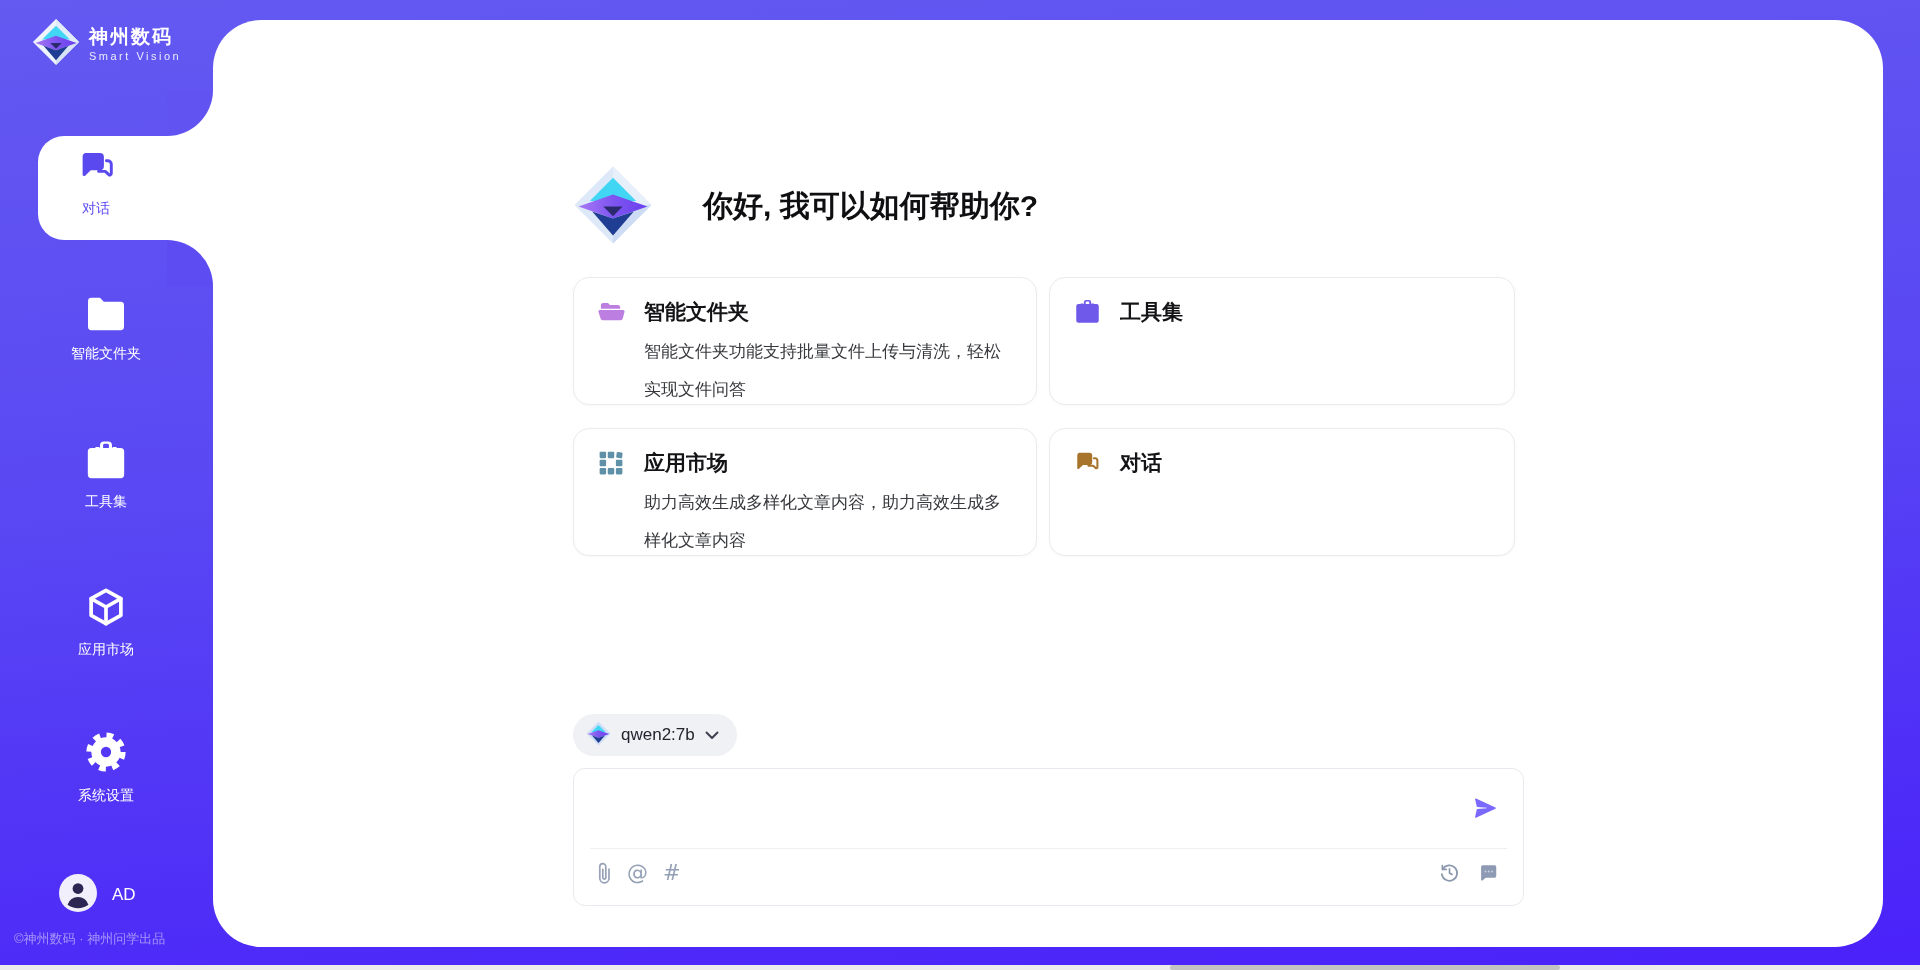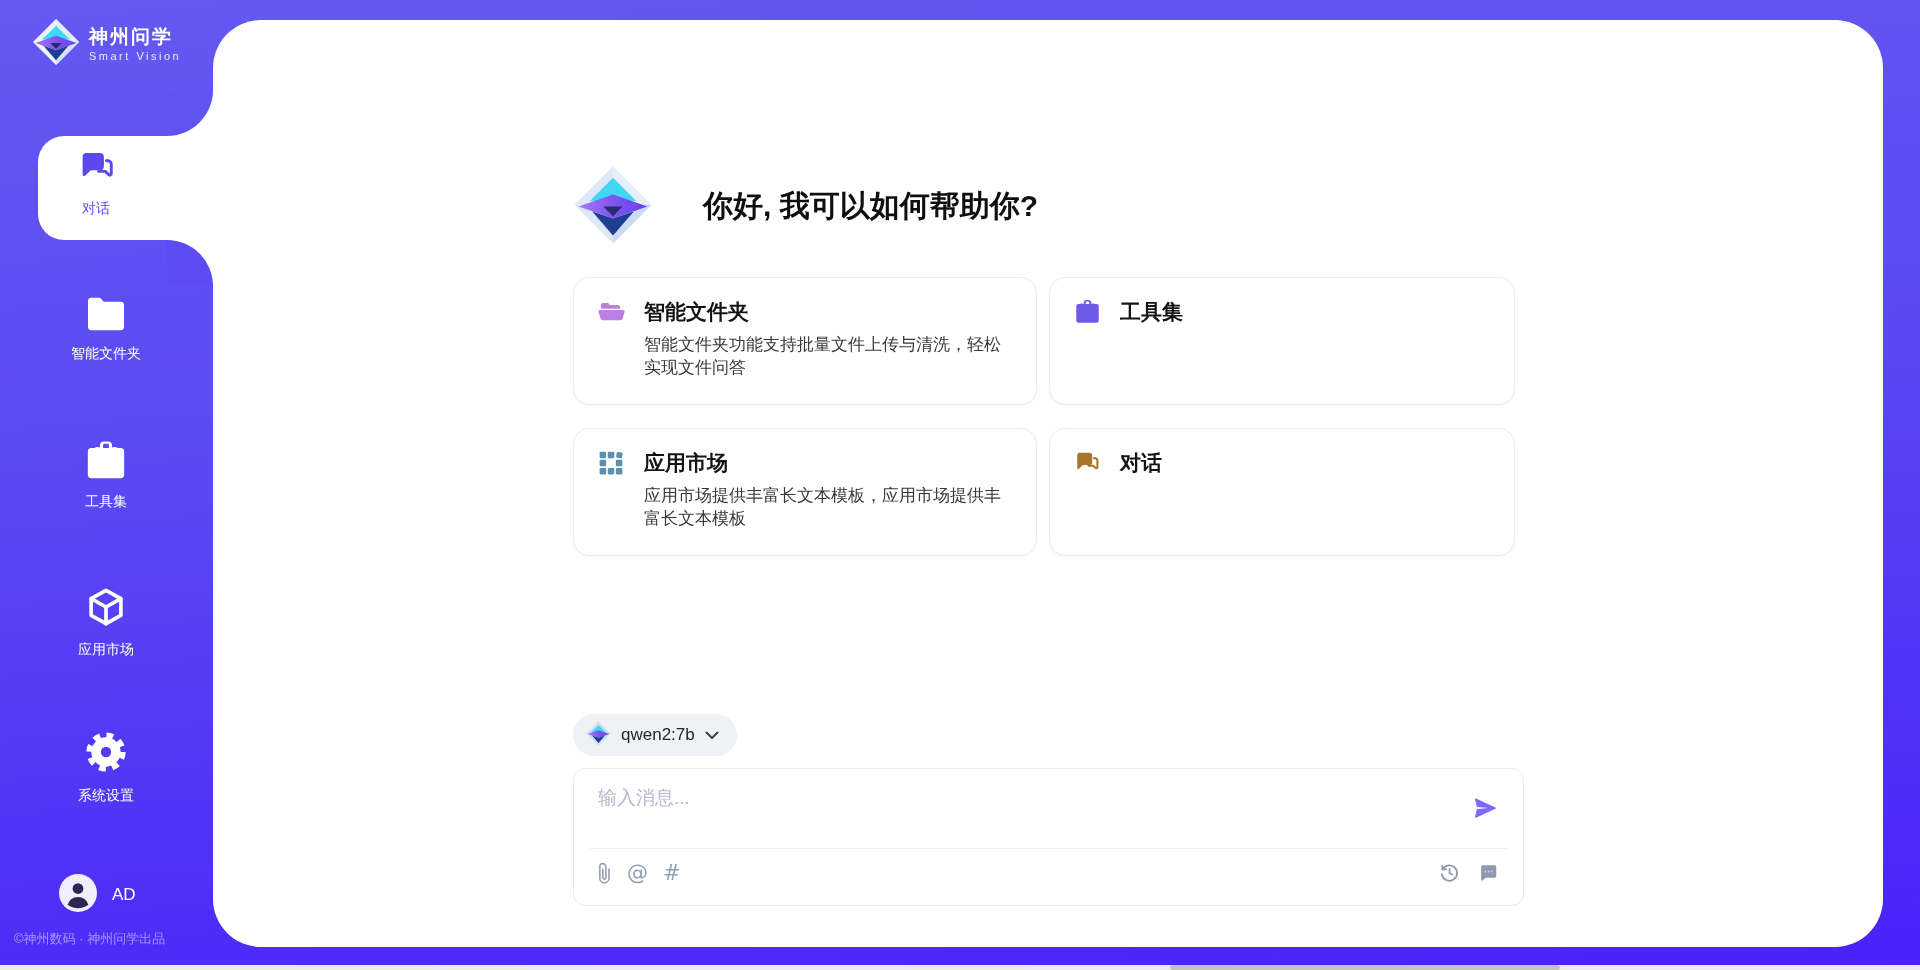--- a/index.html
+++ b/index.html
@@ -63,21 +63,21 @@
     position:absolute;background:#ffffff;border:1px solid #e9ebef;border-radius:16px;
     box-shadow:0 1px 3px rgba(20,20,40,0.03);cursor:pointer;box-sizing:border-box;
   }
   .card-1{left:573px;top:277px;width:464px;height:128px;}
   .card-2{left:1049px;top:277px;width:466px;height:128px;}
   .card-3{left:573px;top:428px;width:464px;height:128px;}
   .card-4{left:1049px;top:428px;width:466px;height:128px;}
   .card-icon{position:absolute;left:24px;top:21px;}
   .card-title{position:absolute;left:70px;top:20px;font-size:21px;font-weight:700;color:#141417;}
   .card-desc{
-    position:absolute;left:70px;top:55px;right:26px;font-size:17px;color:#37383d;line-height:23px;
+    position:absolute;left:70px;top:55px;right:26px;font-size:17px;color:#37383d;line-height:38px;
   }
 
   
   .model-pill{
     position:absolute;left:573px;top:714px;height:42px;padding:0 18px 0 13px;
     background:#f0f1f5;border-radius:21px;display:inline-flex;align-items:center;gap:10px;
     cursor:pointer;
   }
   .model-name{font-size:17px;color:#22252e;}
 
@@ -129,21 +129,21 @@
           <polygon points="50,2 98,50 50,98 2,50" fill="#eef3fc"></polygon>
           <polygon points="50,2 98,50 50,50" fill="#e3ecfa"></polygon>
           <polygon points="50,50 98,50 50,98" fill="#d6e2f6"></polygon>
           <polygon points="50,16 79,45 21,45" fill="#41d7f4"></polygon>
           <polygon points="7,52 50,37 93,52 50,67" fill="url(#dg)"></polygon>
           <polygon points="38,52 62,52 50,64" fill="#2b2a6e"></polygon>
           <polygon points="50,67 76,58 50,88 24,58" fill="#1f3d92"></polygon>
         </svg>
       </span>
       <span>
-        <div class="brand-name">神州问学</div>
+        <div class="brand-name">神州数码</div>
         <div class="brand-sub">Smart Vision</div>
       </span>
     </div>
 
     <div class="nav-item" style="top:296px">
       <span>
         <svg width="42" height="36" viewBox="0 0 24 21">
           <path d="M1.5 4.6V3a2 2 0 0 1 2-2h5l2.2 2.4h9.8a2 2 0 0 1 2 2V18a2 2 0 0 1-2 2h-17a2 2 0 0 1-2-2z" fill="#ffffff"></path>
         </svg>
       </span>
@@ -253,21 +253,21 @@
         <rect x="9" y="1.5" width="6" height="6" rx="1"></rect>
         <rect x="17" y="2" width="5.5" height="5.5" rx="1" transform="rotate(8 19.7 4.7)"></rect>
         <rect x="1.5" y="9" width="6" height="6" rx="1"></rect>
         <rect x="16.5" y="9" width="6" height="6" rx="1"></rect>
         <rect x="1.5" y="16.5" width="6" height="6" rx="1"></rect>
         <rect x="9" y="16.5" width="6" height="6" rx="1"></rect>
         <rect x="16.5" y="16.5" width="6" height="6" rx="1"></rect>
       </svg>
     </span>
     <div class="card-title">应用市场</div>
-    <div class="card-desc">应用市场提供丰富长文本模板，应用市场提供丰富长文本模板</div>
+    <div class="card-desc">助力高效生成多样化文章内容，助力高效生成多样化文章内容</div>
   </div>
 
   <div class="card card-4">
     <span class="card-icon">
       <svg width="26" height="26" viewBox="0 0 24 24">
         <path d="M4.6 2.6h9.6a2.6 2.6 0 0 1 2.6 2.6v6a2.6 2.6 0 0 1-2.6 2.6H8.3l-3.7 3.5c-.6.6-1.6.2-1.6-.7V5.2a2.6 2.6 0 0 1 1.6-2.6z" fill="#a8742c"></path>
         <path d="M18.4 7.6h.9a2.3 2.3 0 0 1 2.3 2.3v6c0 .8-1 1.3-1.6.7l-2.3-2.1h-4.4" fill="none" stroke="#a8742c" stroke-width="1.9" stroke-linecap="round" stroke-linejoin="round"></path>
       </svg>
     </span>
     <div class="card-title">对话</div>
@@ -284,21 +284,20 @@
     </span>
     <span class="model-name">qwen2:7b</span>
     <span>
       <svg width="14" height="9" viewBox="0 0 14 9" fill="none" stroke="#3c4150" stroke-width="2" stroke-linecap="round" stroke-linejoin="round">
         <path d="M1.5 1.5l5.5 5.5 5.5-5.5"></path>
       </svg>
     </span>
   </div>
 
   <div class="composer">
-    <textarea placeholder="输入消息..." style=""></textarea>
 
     <button class="send-btn">
       <svg width="26" height="26" viewBox="0 0 24 24">
         <path d="M2.8 3.2l17.9 8.3c.5.2.5.9 0 1.1L2.8 20.9c-.5.2-1-.2-.9-.7l1.6-6.9c0-.2.2-.4.4-.4l8.7-.7c.3 0 .3-.5 0-.5l-8.7-.7c-.2 0-.4-.2-.4-.4L1.9 3.9c-.1-.5.4-.9.9-.7z" fill="#7b68fc"></path>
       </svg>
     </button>
 
     <div class="composer-divider"></div>
 
     <div class="composer-tools">

